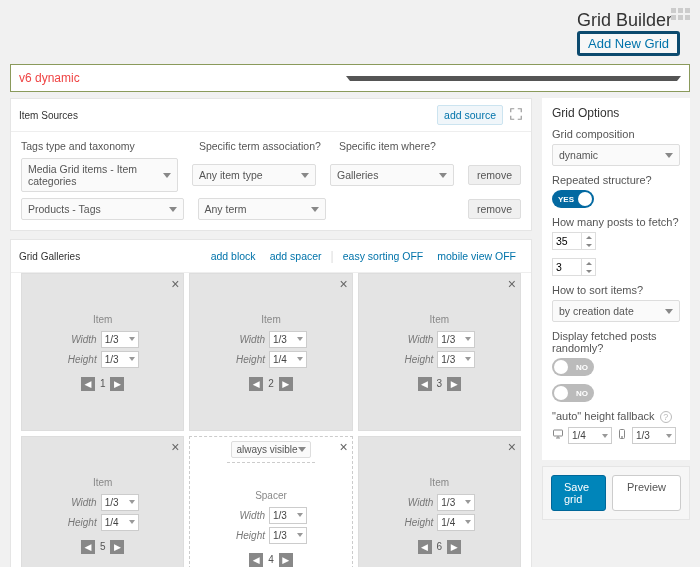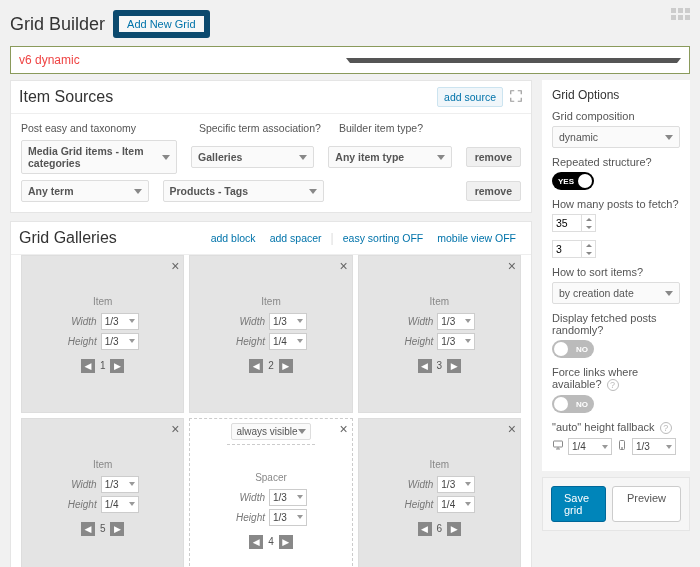--- a/index.html
+++ b/index.html
@@ -1,34 +1,34 @@
 <!DOCTYPE html>
 <html><head>
 <meta charset="utf-8">
 <style>
 * { box-sizing: border-box; margin: 0; padding: 0; font-family: -apple-system, "Segoe UI", Helvetica, Arial, sans-serif; }
 body { background: #f1f1f1; color: #444; font-size: 12px; width: 700px; height: 567px; overflow: hidden; position: relative; }
-.header { display: flex; align-items: center; padding: 10px 10px 8px; }
+.header { display: flex; align-items: flex-end; padding: 10px 20px 8px; flex-direction: column; }
 .header h1 { font-size: 18px; font-weight: 400; color: #333; margin-right: 8px; }
-.btn { display: inline-block; border: 6px solid #0c4a6e; color: #0073aa; background: #f7f7f7; border-radius: 3px; padding: 2px 8px; font-size: 11px; cursor: pointer; }
+.btn { display: inline-block; border: 3px solid #0c4a6e; color: #0073aa; background: #f7f7f7; border-radius: 3px; padding: 2px 8px; font-size: 13px; cursor: pointer; }
 .top-select { margin: 0 10px 6px 10px; border: 1px solid #8a9a5b; background: #fff; display: flex; align-items: center; padding: 6px 8px; position: relative; }
 .top-select span { color: #ef4444; font-size: 12px; flex: 1; }
 .caret { width: 0; height: 0; border-left: 4px solid transparent; border-right: 4px solid transparent; border-top: 5px solid #555; }
 .logo { position: absolute; right: 10px; top: 8px; display: grid; grid-template-columns: repeat(3,5px); grid-template-rows: repeat(2,5px); gap: 2px; }
 .logo div { background: #ccc; }
 .main { display: flex; gap: 10px; padding: 0 10px 10px; }
 .left { flex: 1; display: flex; flex-direction: column; gap: 8px; }
 .right { width: 148px; display: flex; flex-direction: column; gap: 6px; }
 .panel { background: #fff; border: 1px solid #e5e5e5; }
 .panel-head { display: flex; align-items: center; padding: 6px 8px; border-bottom: 1px solid #eee; }
-.panel-head h3 { font-size: 16px; font-weight: 500; color: #333; flex: 1; }
+.panel-head h3 { font-size: 10px; font-weight: 500; color: #333; flex: 1; }
 .panel-body { padding: 8px 10px 10px; }
 .source-cols { display: flex; gap: 14px; margin-bottom: 6px; }
 .source-col { flex: 1; font-size: 10.5px; color: #555; }
-.source-row { display: flex; gap: 14px; align-items: center; margin-top: 6px; font-weight: bold; }
+.source-row { display: flex; gap: 14px; align-items: center; margin-top: 6px; }
 .sel { border: 1px solid #ddd; background: #fafafa; padding: 4px 6px; font-size: 10.5px; color: #555; display: flex; align-items: center; justify-content: space-between; border-radius: 2px; cursor: pointer; }
 .sel .caret { border-top-color: #888; }
 .sm-btn { background: #f0f0f0; border: 1px solid #ddd; color: #555; font-size: 10.5px; padding: 3px 8px; border-radius: 2px; cursor: pointer; }
 .link-btn { color: #0073aa; font-size: 10.5px; padding: 3px 6px; cursor: pointer; border: 1px solid transparent; border-radius: 2px; }
 .expand-icon svg { width: 14px; height: 14px; stroke: #999; fill: none; stroke-width: 2; }
 
 .grid-area { display: flex; flex-wrap: wrap; gap: 5px; padding: 0 10px 10px; }
 .grid-block { background: #e4e4e4; border: 1px solid #ddd; position: relative; height: 158px; display: flex; flex-direction: column; align-items: center; justify-content: center; }
 .gb-w1 { flex: 1 1 calc(33.333% - 5px); }
 .close { position: absolute; right: 4px; top: 2px; font-size: 14px; color: #666; cursor: pointer; }
@@ -55,21 +55,21 @@
 .num-input { display: flex; align-items: stretch; width: 46px; margin-bottom: 8px; }
 .num-input input { width: 30px; border: 1px solid #ddd; font-size: 10.5px; padding: 2px 3px; }
 .num-input .spin { width: 14px; border: 1px solid #ddd; border-left: none; display: flex; flex-direction: column; }
 .num-input .spin div { flex: 1; display: flex; align-items: center; justify-content: center; cursor: pointer; }
 .num-input .spin .caret { border-left-width: 3px; border-right-width: 3px; }
 .num-input .spin .up { border-top: none; border-bottom: 3px solid #888; }
 .num-input .spin .dn { border-top: 3px solid #888; border-bottom: none; }
 
 .toggle { width: 42px; height: 18px; border-radius: 9px; background: #bbb; position: relative; display: flex; align-items: center; margin-bottom: 8px; cursor: pointer; }
 .toggle .knob { width: 14px; height: 14px; border-radius: 50%; background: #fff; position: absolute; }
-.toggle.on { background: #000000; text-align: center; }
+.toggle.on { background: #0369a1; text-align: center; }
 .toggle.on .knob { right: 2px; }
 .toggle.off .knob { left: 2px; }
 .toggle .tlabel { color: #fff; font-size: 8px; font-weight: 600; position: absolute; }
 .toggle.on .tlabel { left: 6px; }
 .toggle.off .tlabel { right: 6px; }
 
 .auto-row { display: flex; align-items: center; gap: 4px; margin-bottom: 8px; }
 .auto-row .dim-sel { width: 44px; }
 .dev-icon svg { width: 12px; height: 12px; fill: none; stroke: #888; stroke-width: 2; }
 
@@ -109,47 +109,47 @@
         <h3>Item Sources</h3>
         <span class="link-btn" style="background:#f0f6fa;border-color:#cce4f0">add source</span>
         <span class="expand-icon" style="margin-left:6px">
           <svg viewBox="0 0 24 24">
               <path d="M3 9V3h6M21 9V3h-6M3 15v6h6M21 15v6h-6"></path>
             </svg>
         </span>
       </div>
       <div class="panel-body">
         <div class="source-cols">
-          <div class="source-col" style="flex:1.3">Post easy and taxonomy</div>
+          <div class="source-col" style="flex:1.3">Tags type and taxonomy</div>
           <div class="source-col">Specific term association?</div>
-          <div class="source-col">Builder item type?</div>
+          <div class="source-col">Specific item where?</div>
           <div style="width:42px"></div>
         </div>
         <div class="source-row">
           <div class="sel" style="flex:1.3">
               <span>Media Grid items - Item categories</span>
               <span class="caret"></span>
             </div>
           <div class="sel" style="flex:1">
+              <span>Any item type</span>
+              <span class="caret"></span>
+            </div>
+          <div class="sel" style="flex:1">
               <span>Galleries</span>
               <span class="caret"></span>
             </div>
-          <div class="sel" style="flex:1">
-              <span>Any item type</span>
+          <div class="sm-btn">remove</div>
+        </div>
+        <div class="source-row">
+          <div class="sel" style="flex:1.3">
+              <span>Products - Tags</span>
               <span class="caret"></span>
             </div>
-          <div class="sm-btn">remove</div>
-        </div>
-        <div class="source-row">
           <div class="sel" style="flex:1">
               <span>Any term</span>
-              <span class="caret"></span>
-            </div>
-          <div class="sel" style="flex:1.3">
-              <span>Products - Tags</span>
               <span class="caret"></span>
             </div>
           <div style="flex:1"></div>
           <div class="sm-btn">remove</div>
         </div>
       </div>
     </div>
 
     <div class="panel">
       <div class="panel-head grid-structure-head">
@@ -358,21 +358,20 @@
           <span>by creation date</span>
           <span class="caret"></span>
         </div>
 
       <span class="field-label">Display fetched posts randomly?</span>
       <div class="toggle off">
           <span class="tlabel">NO</span>
           <span class="knob"></span>
         </div>
 
-      <span class="field-label"><span>Force links where available?</span> <span class="qmark">?</span></span>
       <div class="toggle off">
           <span class="tlabel">NO</span>
           <span class="knob"></span>
         </div>
 
       <span class="field-label"><span>"auto" height fallback</span> <span class="qmark">?</span></span>
       <div class="auto-row">
         <span class="dev-icon"><svg viewBox="0 0 24 24">
               <rect x="3" y="4" width="18" height="12" rx="1"></rect>
               <path d="M8 20h8M12 16v4"></path>

